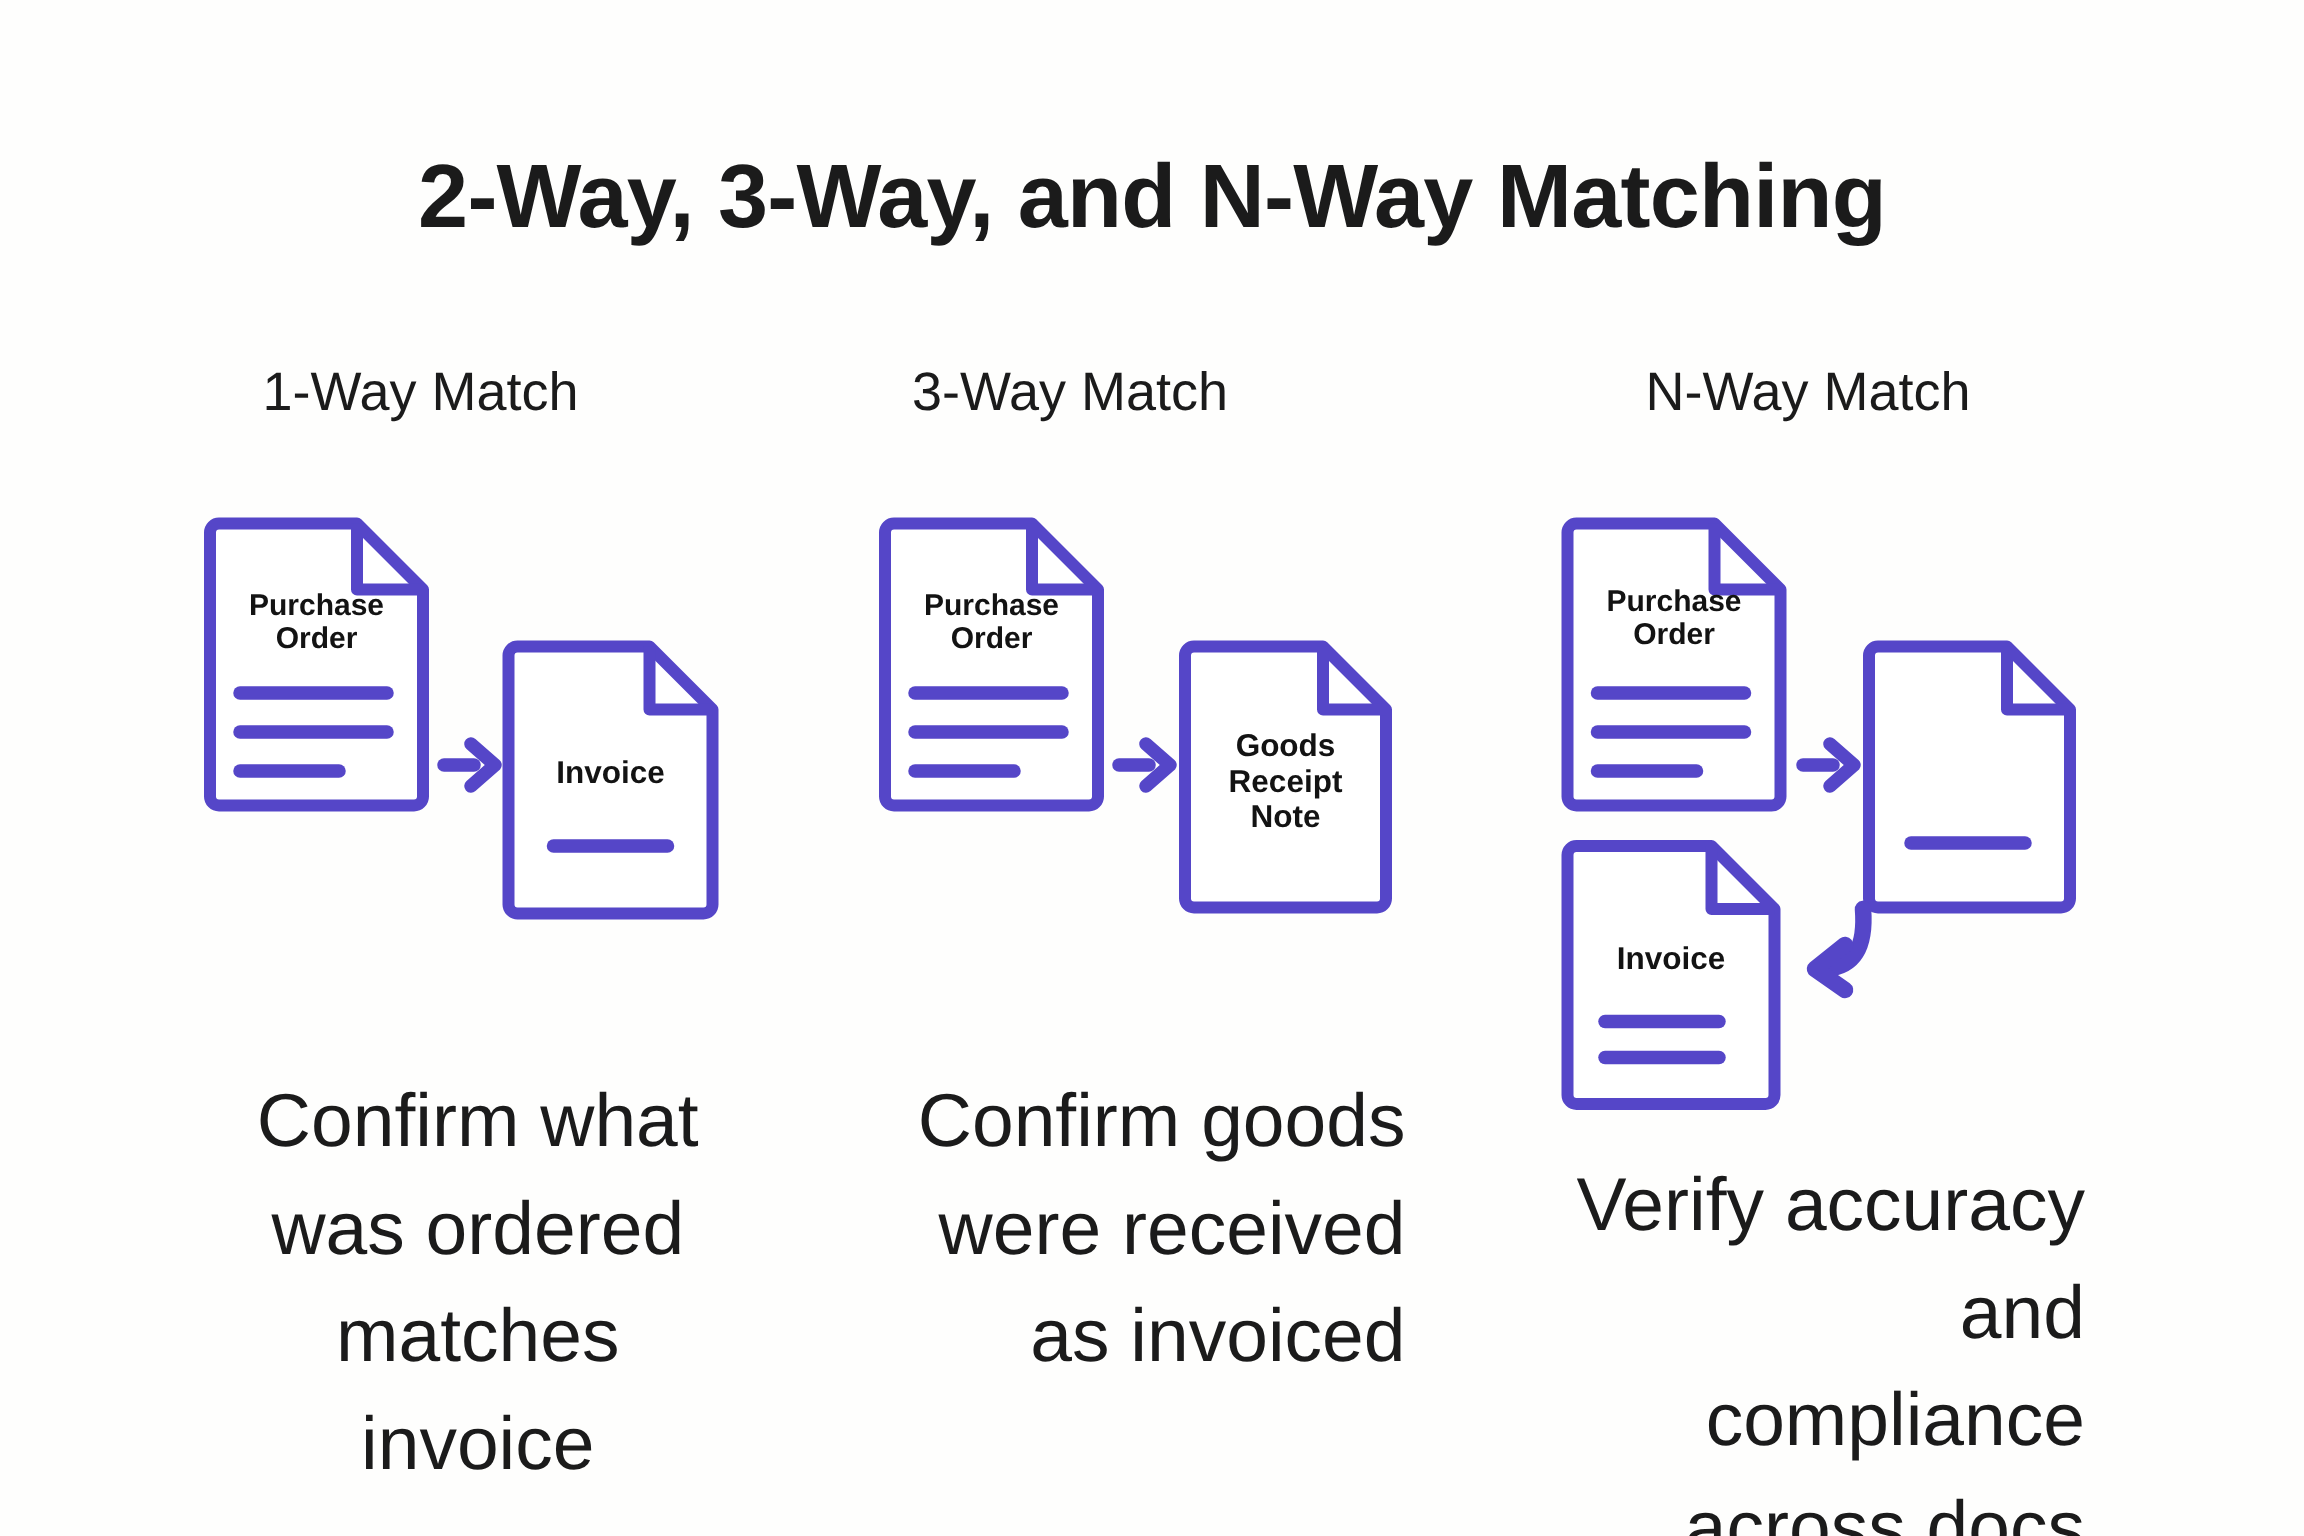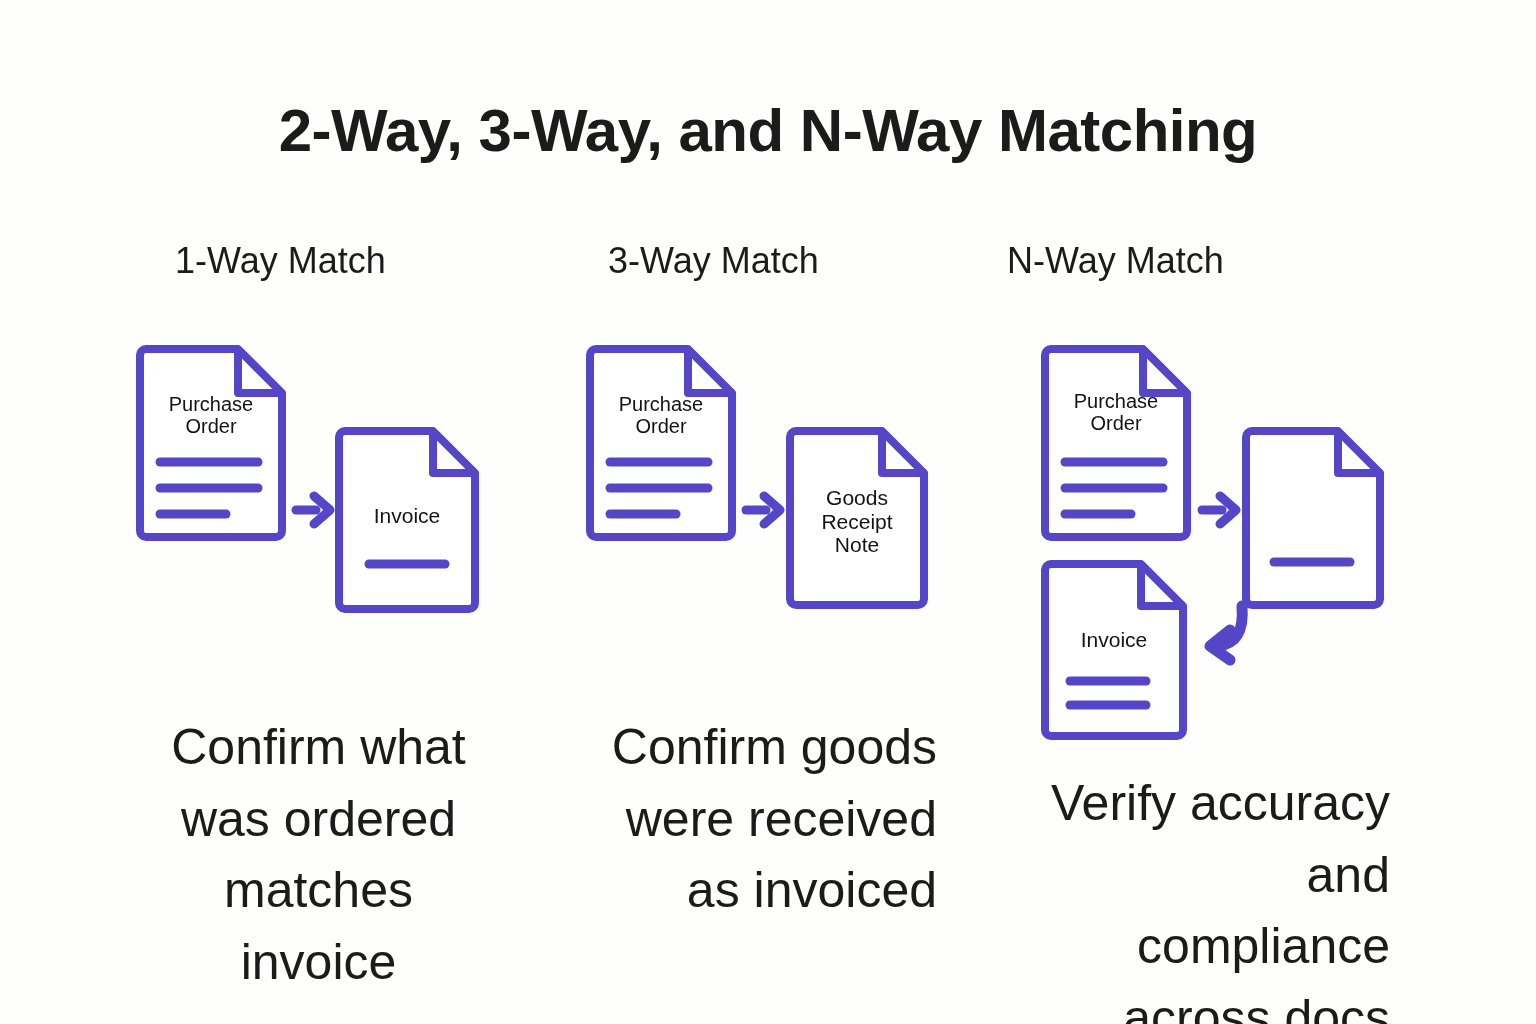--- a/index.html
+++ b/index.html
@@ -36,34 +36,34 @@
   .col-header {
     position: absolute;
     font-size: 36px;
     font-weight: 400;
     color: #1b1b1b;
     white-space: nowrap;
     top: 240px;
   }
   .col-header.c1 { left: 175px; }
   .col-header.c2 { left: 608px; }
-  .col-header.c3 { left: 1007px; text-align: center; }
+  .col-header.c3 { left: 1097px; text-align: center; }
 
   
   .doc {
     position: absolute;
   }
   .doc svg { display: block; overflow: visible; }
 
   .doc-label {
     position: absolute;
     left: 0;
     right: 0;
     text-align: center;
-    font-weight: 400;
+    font-weight: 700;
     color: #131313;
     line-height: 1.12;
     pointer-events: none;
   }
 
   
   .arrow { position: absolute; }
   .arrow svg { display: block; overflow: visible; }
 
   

